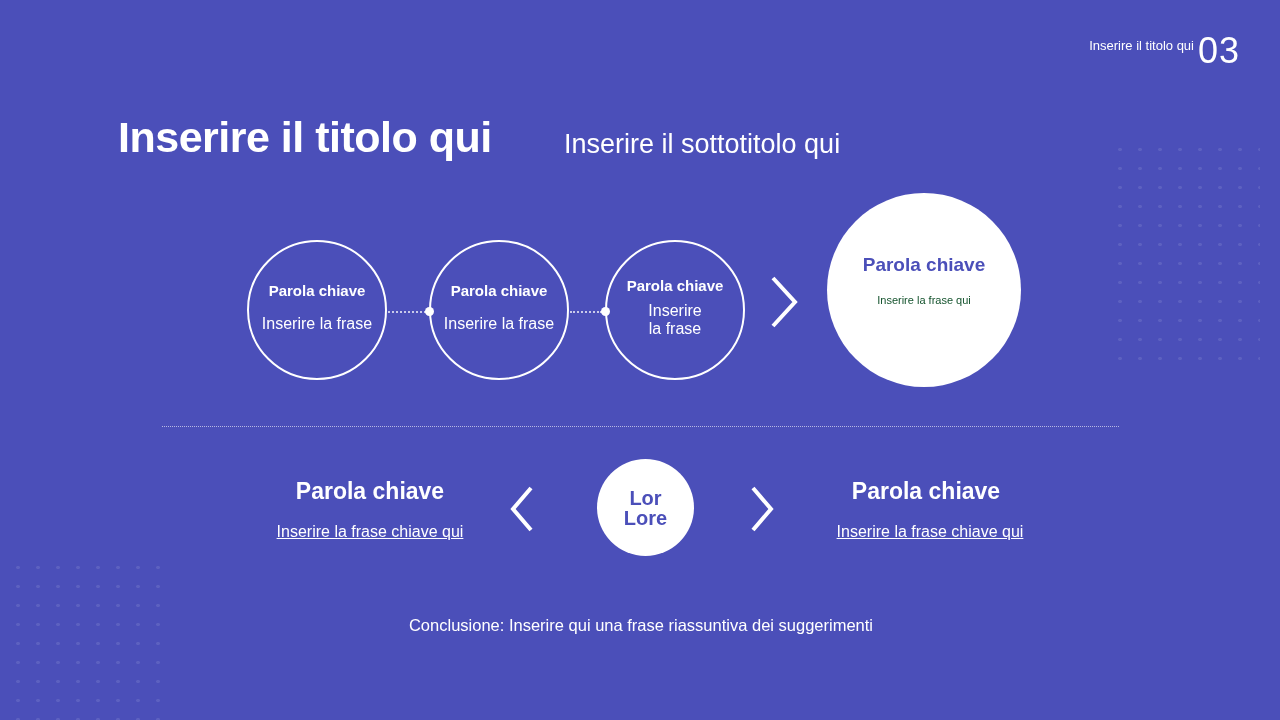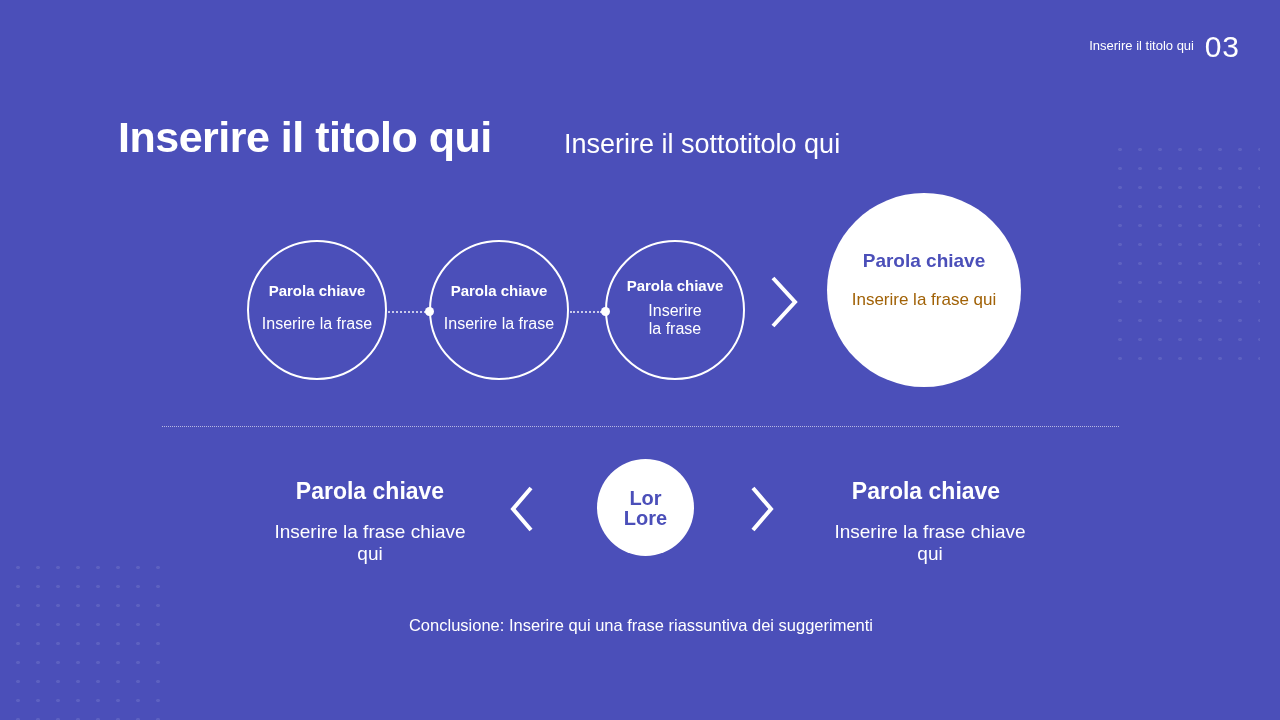--- a/index.html
+++ b/index.html
@@ -1,36 +1,36 @@
 <!DOCTYPE html>
 <html><head>
 <meta charset="utf-8">
 <style>
   html, body { margin:0; padding:0; }
   body { width:1280px; height:720px; overflow:hidden; background:#4B4FB9; font-family:"Liberation Sans", sans-serif; color:#fff; position:relative; }
   .abs { position:absolute; }
   .dots { position:absolute; background-image: radial-gradient(circle, rgba(255,255,255,0.10) 1.6px, transparent 2px); background-size:20px 19px; }
   .header-title { right:86px; top:38px; font-size:13px; color:#fff; }
-  .page-num { right:40px; top:30px; font-size:30px; font-weight:300; color:#fff; letter-spacing:1px; }
+  .page-num { right:40px; top:30px; font-size:36px; font-weight:300; color:#fff; letter-spacing:1px; }
   .title { left:118px; top:113px; font-size:43px; font-weight:bold; letter-spacing:-0.5px; }
   .subtitle { left:564px; top:129px; font-size:27px; font-weight:normal;text-align:center; }
   .circle { position:absolute; border-radius:50%; box-sizing:border-box; display:flex; flex-direction:column; align-items:center; justify-content:center; text-align:center; }
   .outline { border:2px solid #fff; width:140px; height:140px; top:240px; }
   .outline .kw { font-weight:bold; font-size:15px; margin-top:-6px; }
   .outline .ph { font-size:16px; margin-top:16px; line-height:18px; }
   .connector { position:absolute; top:311px; height:0; border-top:2px dotted rgba(255,255,255,0.7); }
   .node { position:absolute; width:9px; height:9px; border-radius:50%; background:#fff; top:307px; }
   .big { background:#fff; width:194px; height:194px; left:827px; top:193px; color:#4B4FB9; }
   .big .kw { font-weight:bold; font-size:19px; margin-top:-20px; }
-  .big .ph { font-size:17px; color:#a16207; margin-top:18px; }
+  .big .ph { font-size:11px; color:#14532d; margin-top:18px; }
   .divider { position:absolute; left:162px; width:957px; top:426px; border-top:1px dotted rgba(255,255,255,0.6); }
   .small { background:#fff; width:97px; height:97px; left:597px; top:459px; color:#4B4FB9; font-weight:bold; font-size:20px; line-height:20px; }
   .side { position:absolute; text-align:center; width:200px; }
   .side .kw { font-weight:bold; font-size:23px; }
-  .side .ph { font-size:19px; margin-top:16px; line-height:22px; }
+  .side .ph { font-size:16px; margin-top:16px; line-height:22px;text-decoration:underline; }
   .conclusion { left:0; width:1282px; text-align:center; top:616px; font-size:16.5px; }
 </style>
 </head>
 <body>
 
 <div class="dots" style="left:1110px; top:140px; width:150px; height:220px;"></div>
 <div class="dots" style="left:8px; top:558px; width:160px; height:162px;"></div>
 
 <div class="abs header-title">Inserire il titolo qui</div>
 <div class="abs page-num">03</div>

